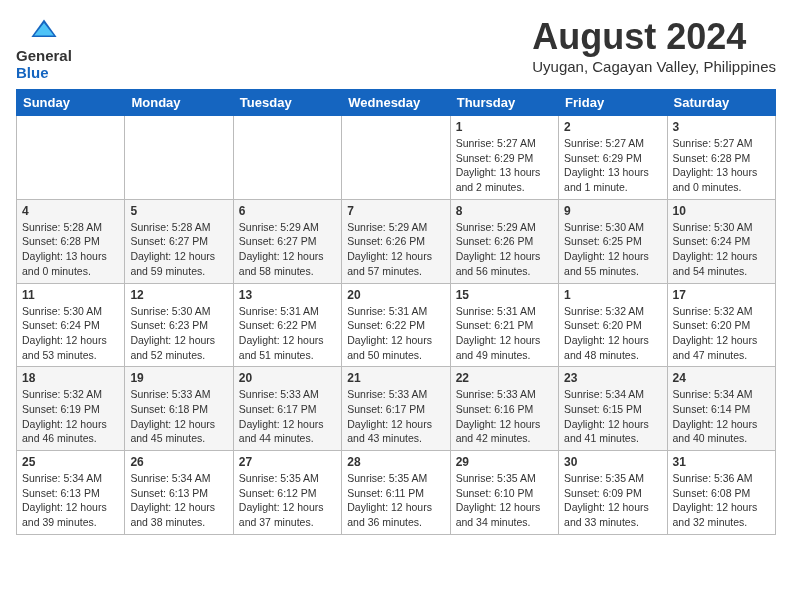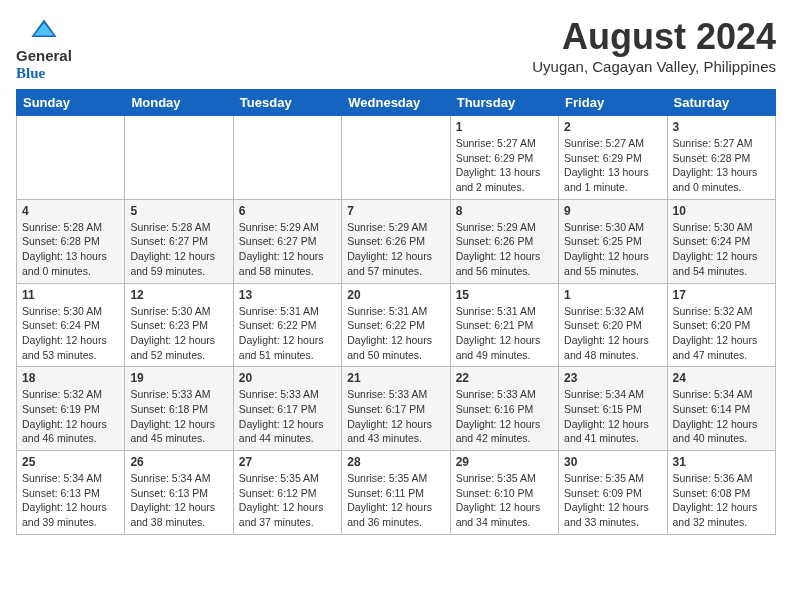--- a/index.html
+++ b/index.html
@@ -29,28 +29,27 @@
     }
     .logo-general {
       font-size: 15px;
       font-weight: bold;
       color: #333;
     }
     .logo-blue {
       font-size: 15px;
       font-weight: bold;
       color: #1565c0;
-      font-family: Liberation Serif, serif;
     }
     .logo-icon {
       width: 28px;
       height: 28px;
     }
     .title-block {
-      text-align: right;
+      text-align: left;
     }
     .month-year {
       font-size: 36px;
       font-weight: bold;
       color: #333;
     }
     .location {
       font-size: 15px;
       color: #333;
       font-weight: normal;

